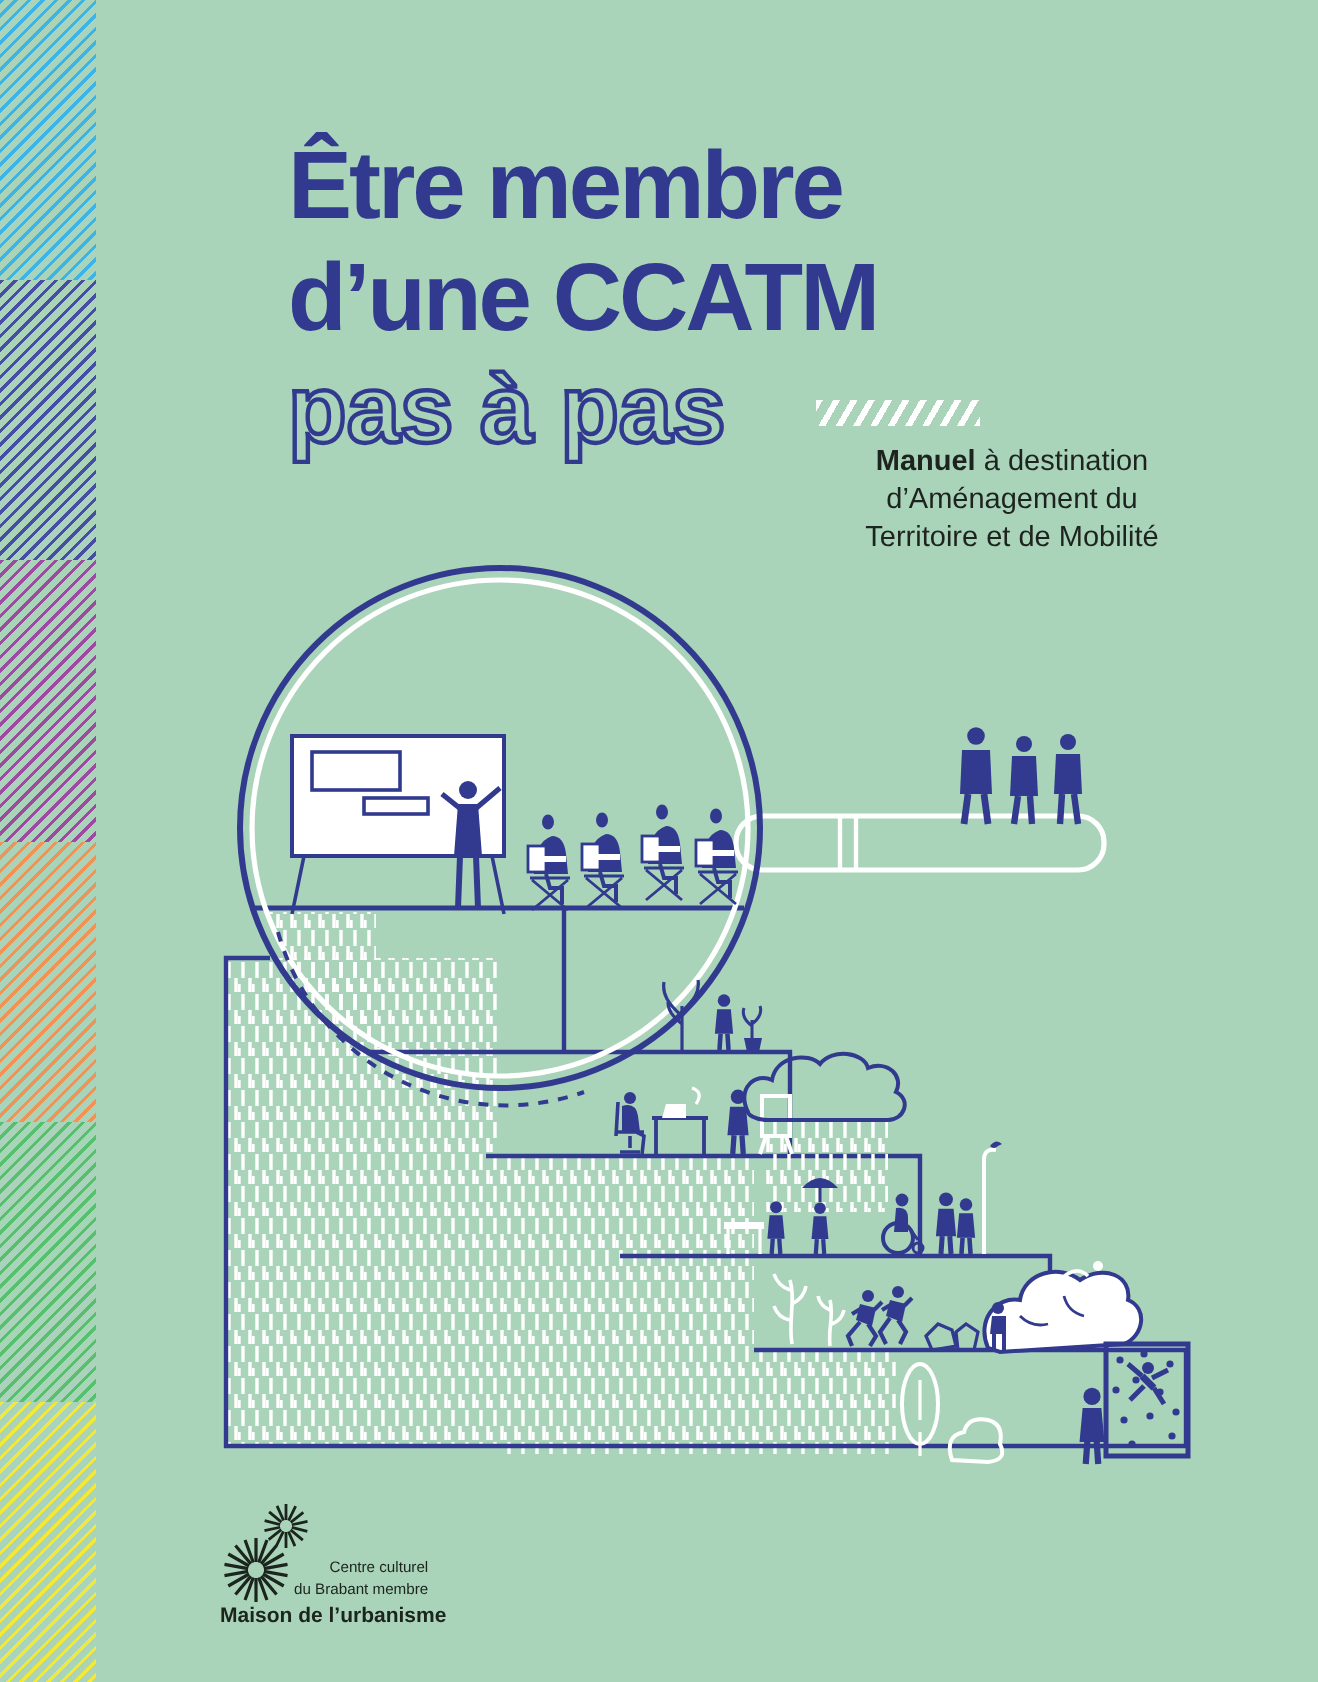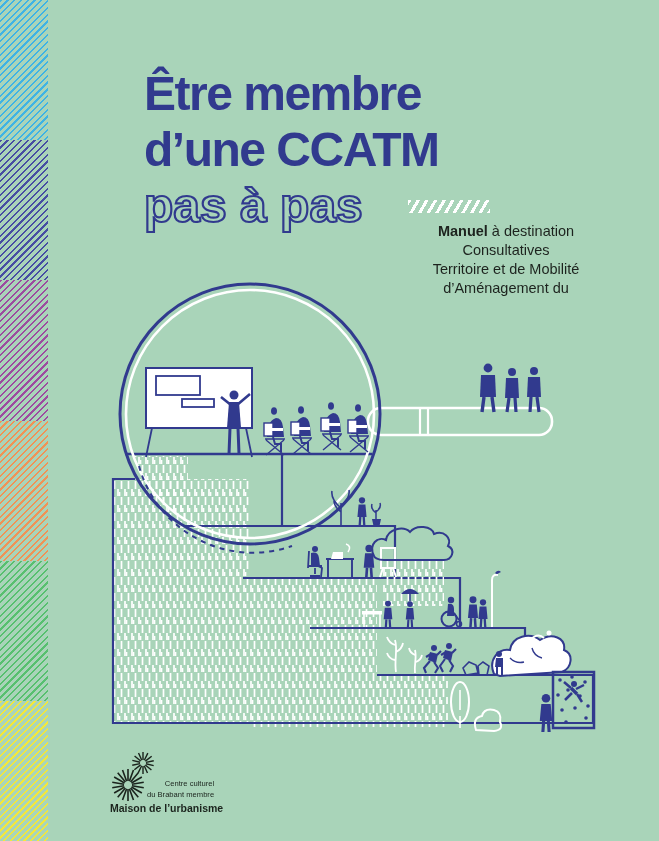--- a/index.html
+++ b/index.html
@@ -221,23 +221,22 @@
 
   <div class="title">
     <div>Être membre</div>
     <div>d’une CCATM</div>
     <div class="outline">pas à pas</div>
   </div>
 
   <div class="subtitle">
     <div class="hatch-mark"></div>
     <div class="line"><span class="b">Manuel</span><span> à destination</span></div>
-    <div class="line">Consultatives</div>
+    <div class="line">d’Aménagement du</div>
     <div class="line">Territoire et de Mobilité</div>
-    <div class="line">d’Aménagement du</div>
   </div>
 
   <div class="logo">
     <svg width="60" height="62" viewBox="0 0 60 62">
       <g transform="translate(22,39)" stroke="#1b241d" stroke-width="1.6">
         <line y1="-16" y2="16" stroke-dasharray="12 8"></line>
         <line y1="-16" y2="16" stroke-dasharray="12 8" transform="rotate(20)"></line>
         <line y1="-16" y2="16" stroke-dasharray="12 8" transform="rotate(40)"></line>
         <line y1="-16" y2="16" stroke-dasharray="12 8" transform="rotate(60)"></line>
         <line y1="-16" y2="16" stroke-dasharray="12 8" transform="rotate(80)"></line>

